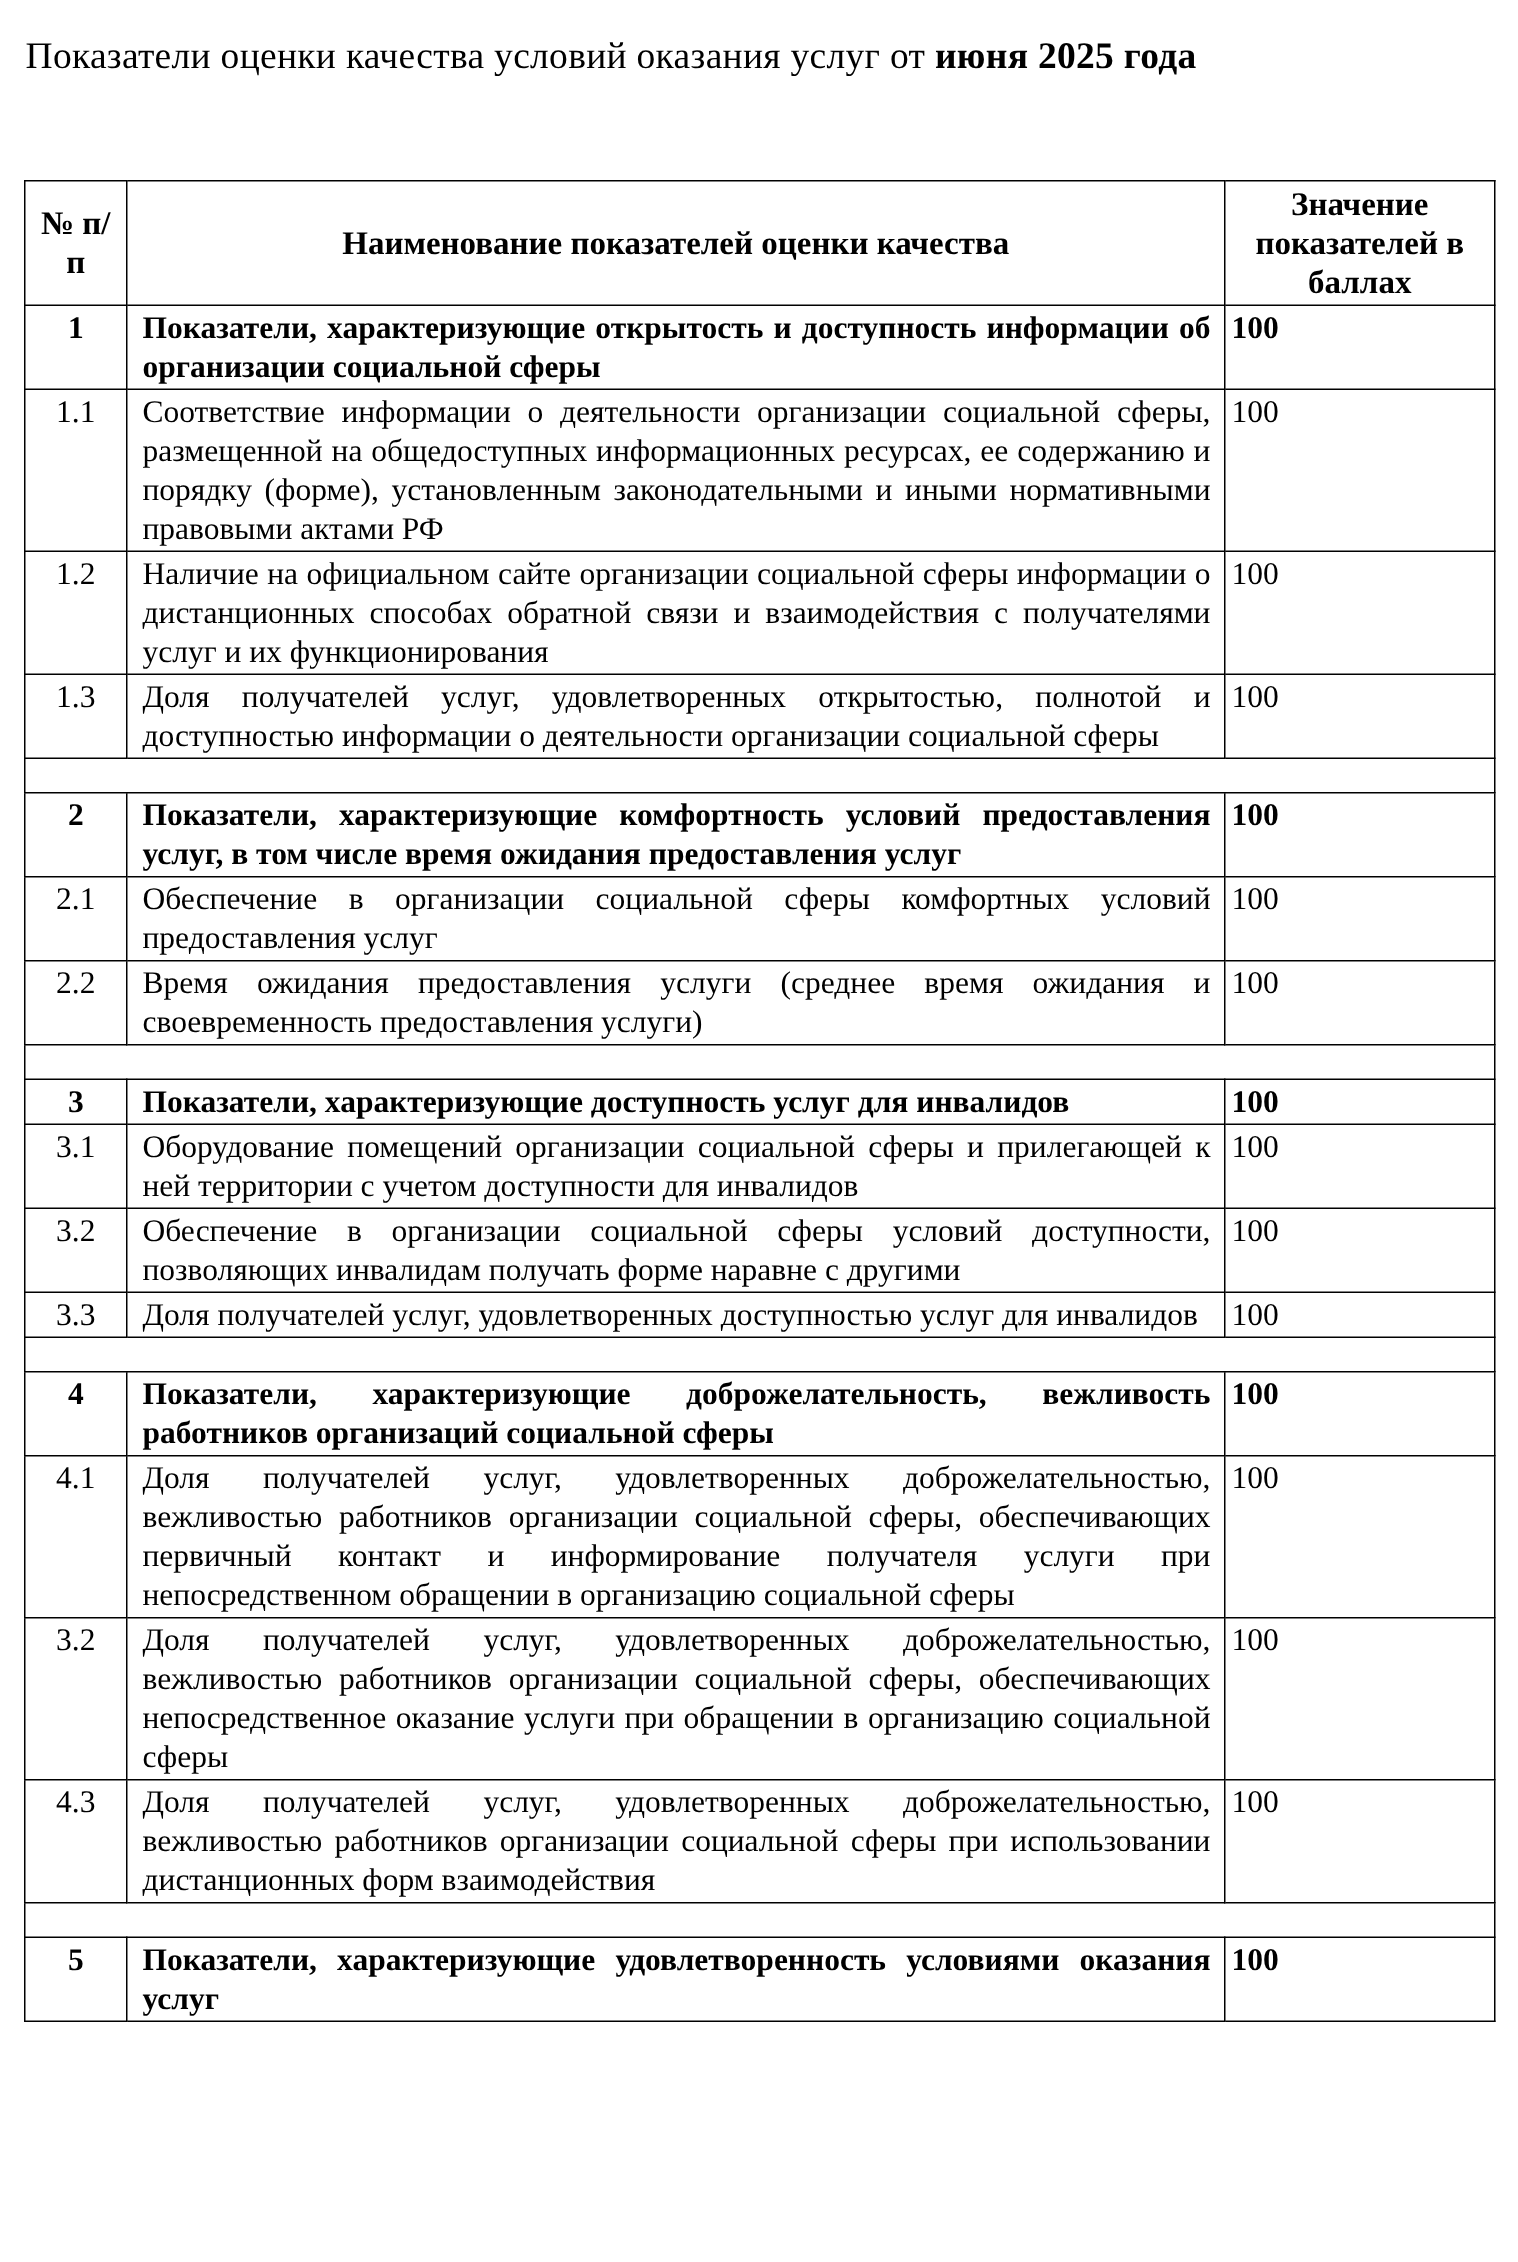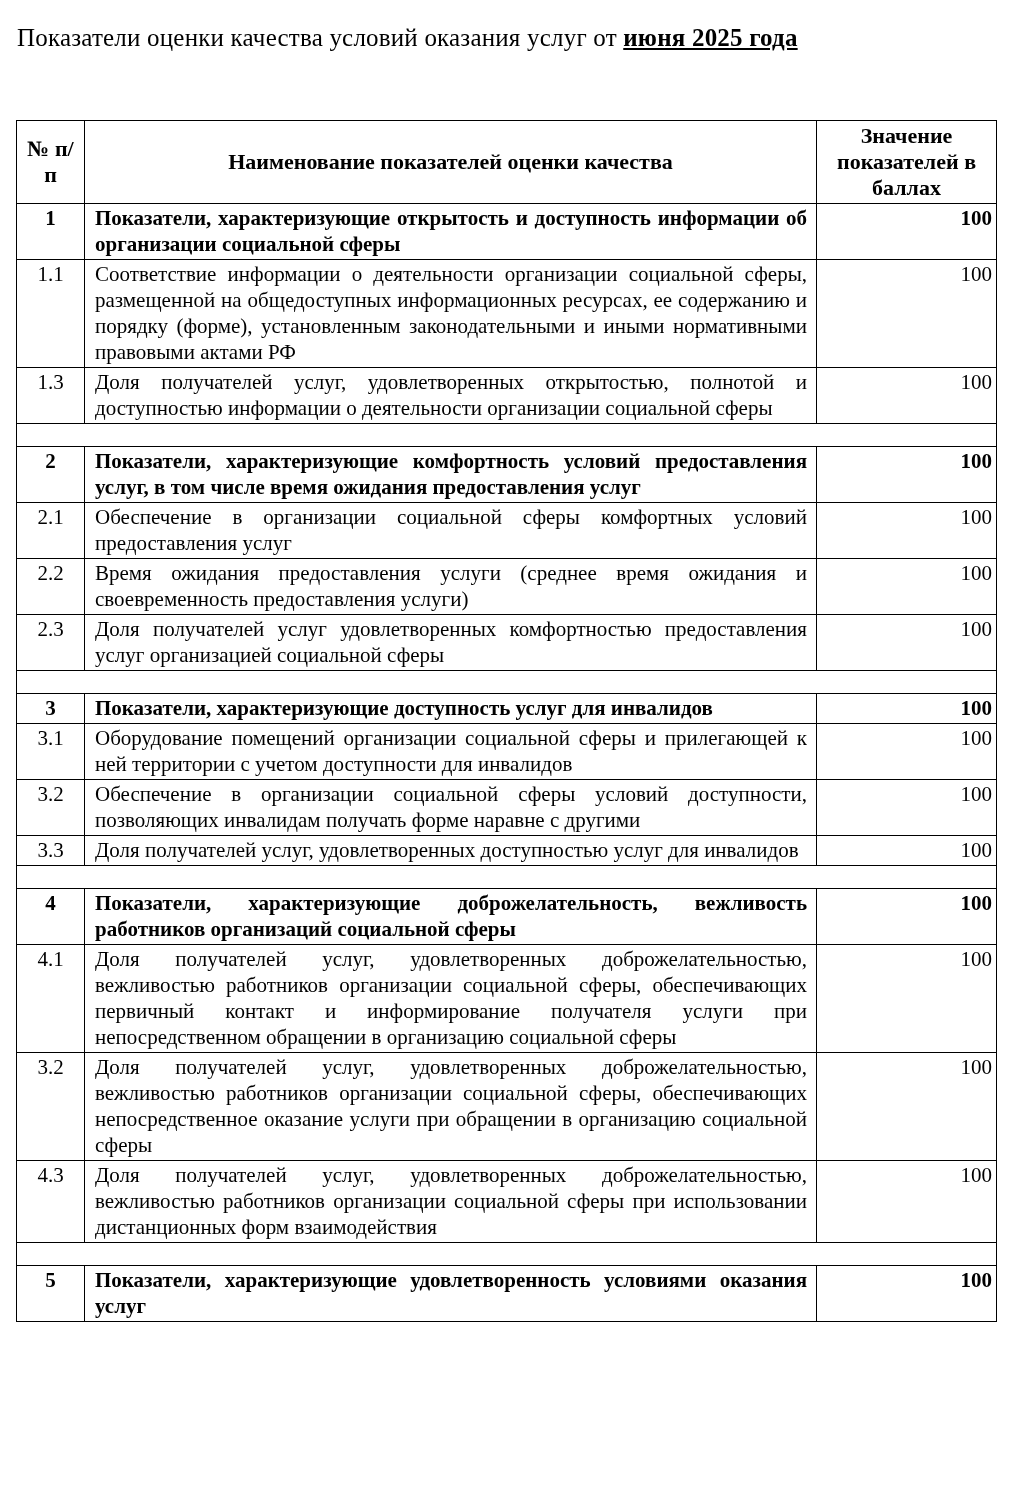--- a/index.html
+++ b/index.html
@@ -15,21 +15,21 @@
     overflow: hidden;
     position: relative;
   }
   .page-title {
     margin: 22px 20px 0 17px;
     font-size: 25px;
     line-height: 32px;
     letter-spacing: 0.2px;
     white-space: pre-wrap;
   }
-  .page-title b { font-weight: bold; text-decoration: underline; }
+  .page-title b { font-weight: bold; }
 
   table.main {
     border-collapse: collapse;
     table-layout: fixed;
     width: 980px;
     margin: 66px 0 0 16px;
     padding-left: 45px;
   }
   col.c-num   { width: 68px;  }
   col.c-label { width: 732px; }
@@ -51,21 +51,21 @@
   }
   td {
     font-size: 21px;
     line-height: 26px;
     vertical-align: top;
     padding-top: 1px;
     padding-bottom: 2px;
   }
   td.num   { text-align: center; padding-left: 2px; padding-right: 2px; }
   td.label { text-align: justify; padding-left: 10px; padding-right: 9px; font-family: Liberation Serif, serif; }
-  td.score { text-align: right; padding-left: 4px; padding-right: 4px; }
+  td.score { text-align: left; padding-left: 4px; padding-right: 4px; }
 
   tr.section td { font-weight: bold; }
 
   tr.sep td {
     height: 23px;
     padding: 0;
     border: 1.5px solid #000000;
   }
 </style>
 </head>
@@ -91,45 +91,45 @@
       <td class="num">1</td>
       <td class="label">Показатели, характеризующие открытость и доступность информации об организации социальной сферы</td>
       <td class="score">100</td>
     </tr>
     <tr>
       <td class="num">1.1</td>
       <td class="label">Соответствие информации о деятельности организации социальной сферы, размещенной на общедоступных информационных ресурсах, ее содержанию и порядку (форме), установленным законодательными и иными нормативными правовыми актами РФ</td>
       <td class="score">100</td>
     </tr>
     <tr>
+      <td class="num">1.2</td>
+      <td class="label">Наличие на официальном сайте организации социальной сферы информации о дистанционных способах обратной связи и взаимодействия с получателями услуг и их функционирования</td>
+      <td class="score">100</td>
+    </tr>
+    <tr>
       <td class="num">1.3</td>
       <td class="label">Доля получателей услуг, удовлетворенных открытостью, полнотой и доступностью информации о деятельности организации социальной сферы</td>
       <td class="score">100</td>
     </tr>
     <tr class="sep">
         <td colspan="3"></td>
       </tr>
     <tr class="section">
       <td class="num">2</td>
       <td class="label">Показатели, характеризующие комфортность условий предоставления услуг, в том числе время ожидания предоставления услуг</td>
       <td class="score">100</td>
     </tr>
     <tr>
       <td class="num">2.1</td>
       <td class="label">Обеспечение в организации социальной сферы комфортных условий предоставления услуг</td>
       <td class="score">100</td>
     </tr>
     <tr>
       <td class="num">2.2</td>
       <td class="label">Время ожидания предоставления услуги (среднее время ожидания и своевременность предоставления услуги)</td>
-      <td class="score">100</td>
-    </tr>
-    <tr>
-      <td class="num">2.3</td>
-      <td class="label">Доля получателей услуг удовлетворенных комфортностью предоставления услуг организацией социальной сферы</td>
       <td class="score">100</td>
     </tr>
     <tr class="sep">
         <td colspan="3"></td>
       </tr>
     <tr class="section">
       <td class="num">3</td>
       <td class="label">Показатели, характеризующие доступность услуг для инвалидов</td>
       <td class="score">100</td>
     </tr>

